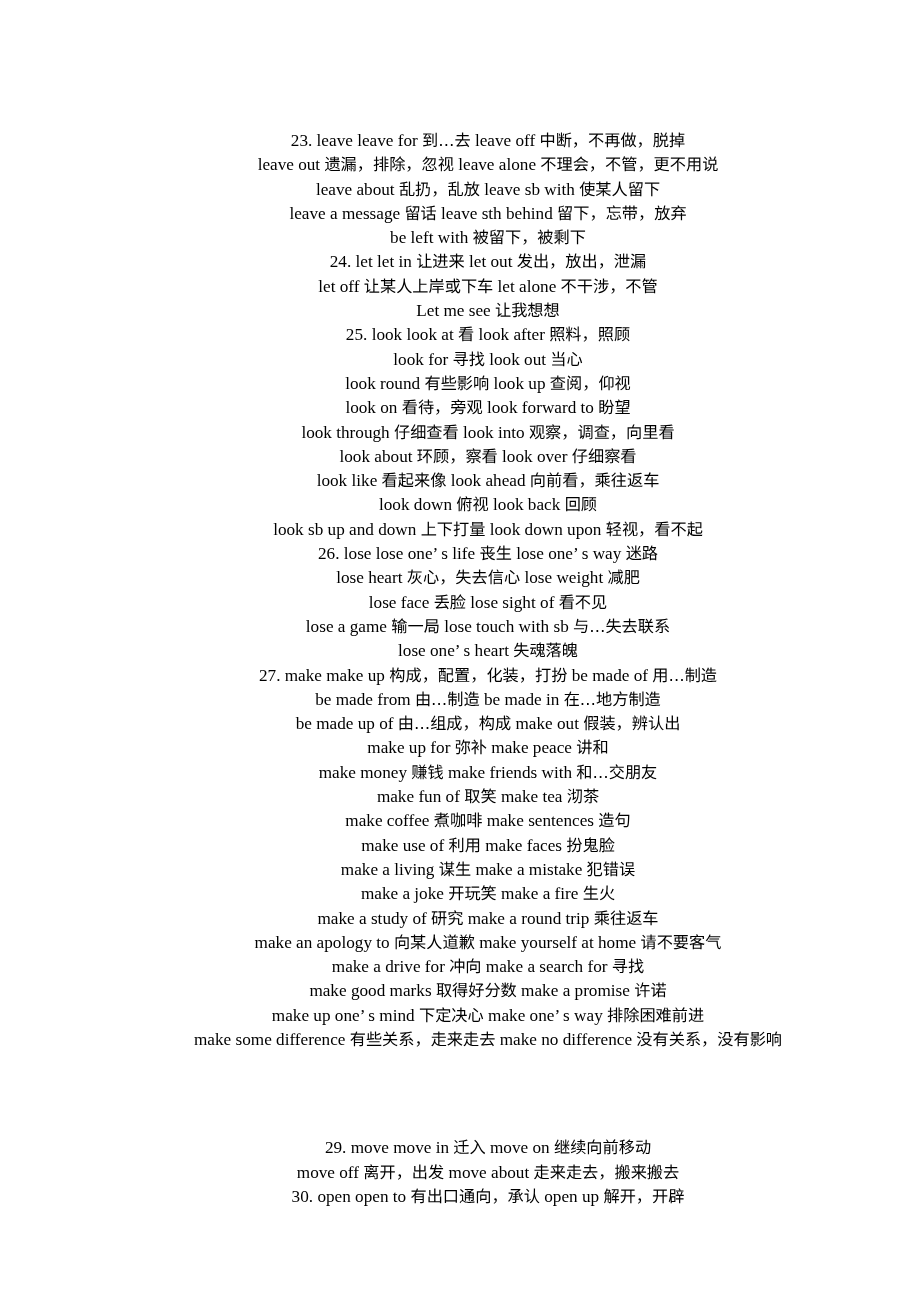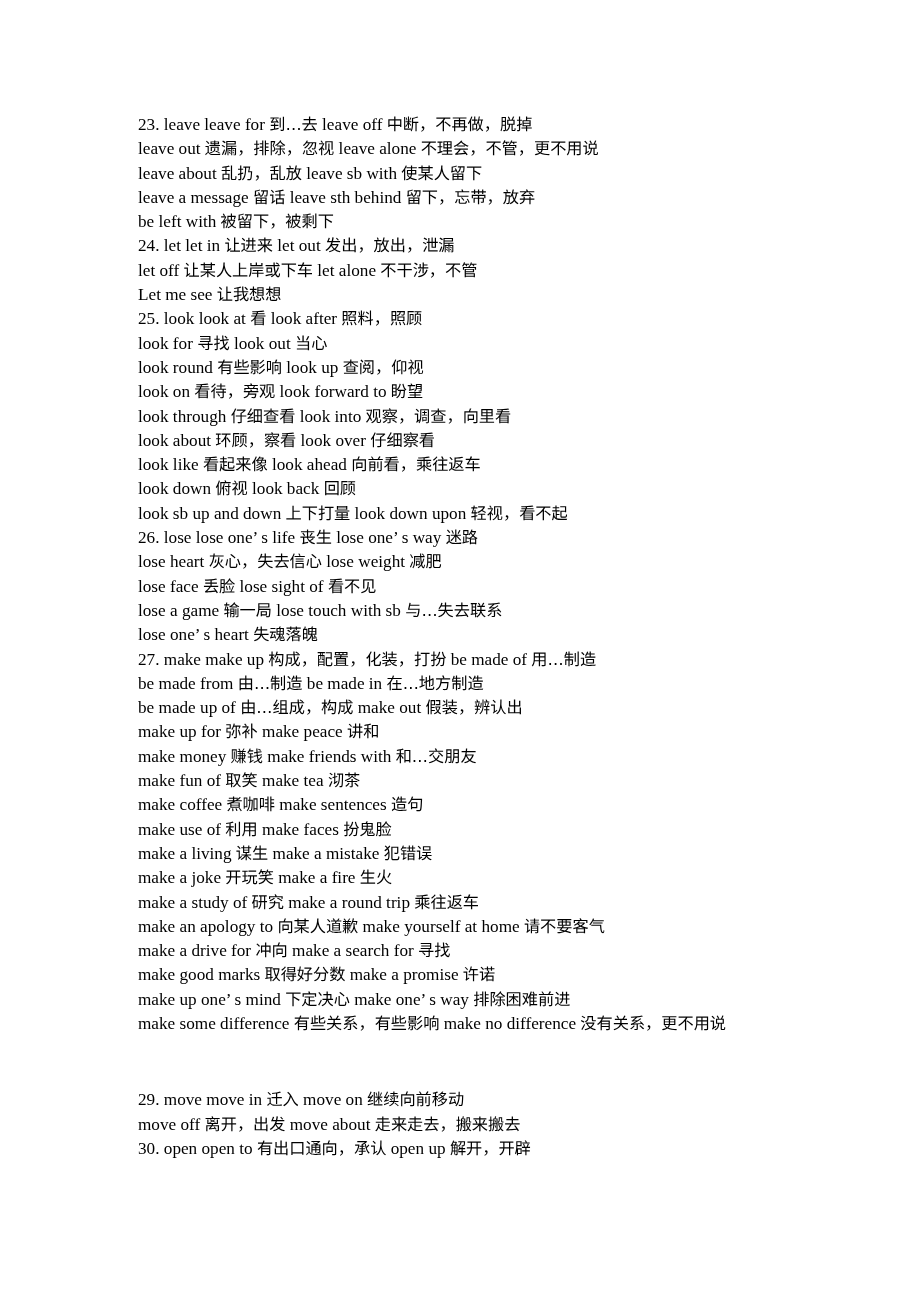--- a/index.html
+++ b/index.html
@@ -30,22 +30,23 @@
     width: 700px;
   }
   .line {
     font-size: 17.2px;
     line-height: 24.3px;
     white-space: nowrap;
     letter-spacing: 0px;
     color: #000000;
   }
   .block {
-    margin: 0;
+    margin: 16px;
     padding: 0;
+    text-align: center;
   }
   .gap {
     height: 52px;
   }
   
   .line .cjk {
     font-family: "DejaVu Sans", "Liberation Sans", sans-serif;
     font-size: 16.2px;
   }
 </style>
@@ -85,21 +86,21 @@
         <div class="line">make fun of  <span class="cjk">取笑</span>  make tea  <span class="cjk">沏茶</span></div>
         <div class="line">make coffee  <span class="cjk">煮咖啡</span>  make sentences  <span class="cjk">造句</span></div>
         <div class="line">make use of  <span class="cjk">利用</span>  make faces  <span class="cjk">扮鬼脸</span></div>
         <div class="line">make a living  <span class="cjk">谋生</span>  make a mistake  <span class="cjk">犯错误</span></div>
         <div class="line">make a joke  <span class="cjk">开玩笑</span>  make a fire  <span class="cjk">生火</span></div>
         <div class="line">make a study of  <span class="cjk">研究</span>  make a round trip  <span class="cjk">乘往返车</span></div>
         <div class="line">make an apology to  <span class="cjk">向某人道歉</span>  make yourself at home  <span class="cjk">请不要客气</span></div>
         <div class="line">make a drive for  <span class="cjk">冲向</span>  make a search for  <span class="cjk">寻找</span></div>
         <div class="line">make good marks  <span class="cjk">取得好分数</span>  make a promise  <span class="cjk">许诺</span></div>
         <div class="line">make up one’ s mind  <span class="cjk">下定决心</span>  make one’ s way  <span class="cjk">排除困难前进</span></div>
-        <div class="line">make some difference  <span class="cjk">有些关系，有些影响</span>  make no difference  <span class="cjk">没有关系，更不用说</span></div>
+        <div class="line">make some difference  <span class="cjk">有些关系，走来走去</span>  make no difference  <span class="cjk">没有关系，没有影响</span></div>
       </div>
     <div class="gap"></div>
     <div class="block">
         <div class="line">29. move move in  <span class="cjk">迁入</span>  move on  <span class="cjk">继续向前移动</span></div>
         <div class="line">move off  <span class="cjk">离开，出发</span>  move about  <span class="cjk">走来走去，搬来搬去</span></div>
         <div class="line">30. open open to  <span class="cjk">有出口通向，承认</span>  open up  <span class="cjk">解开，开辟</span></div>
       </div>
   </div>
 </div>
 

